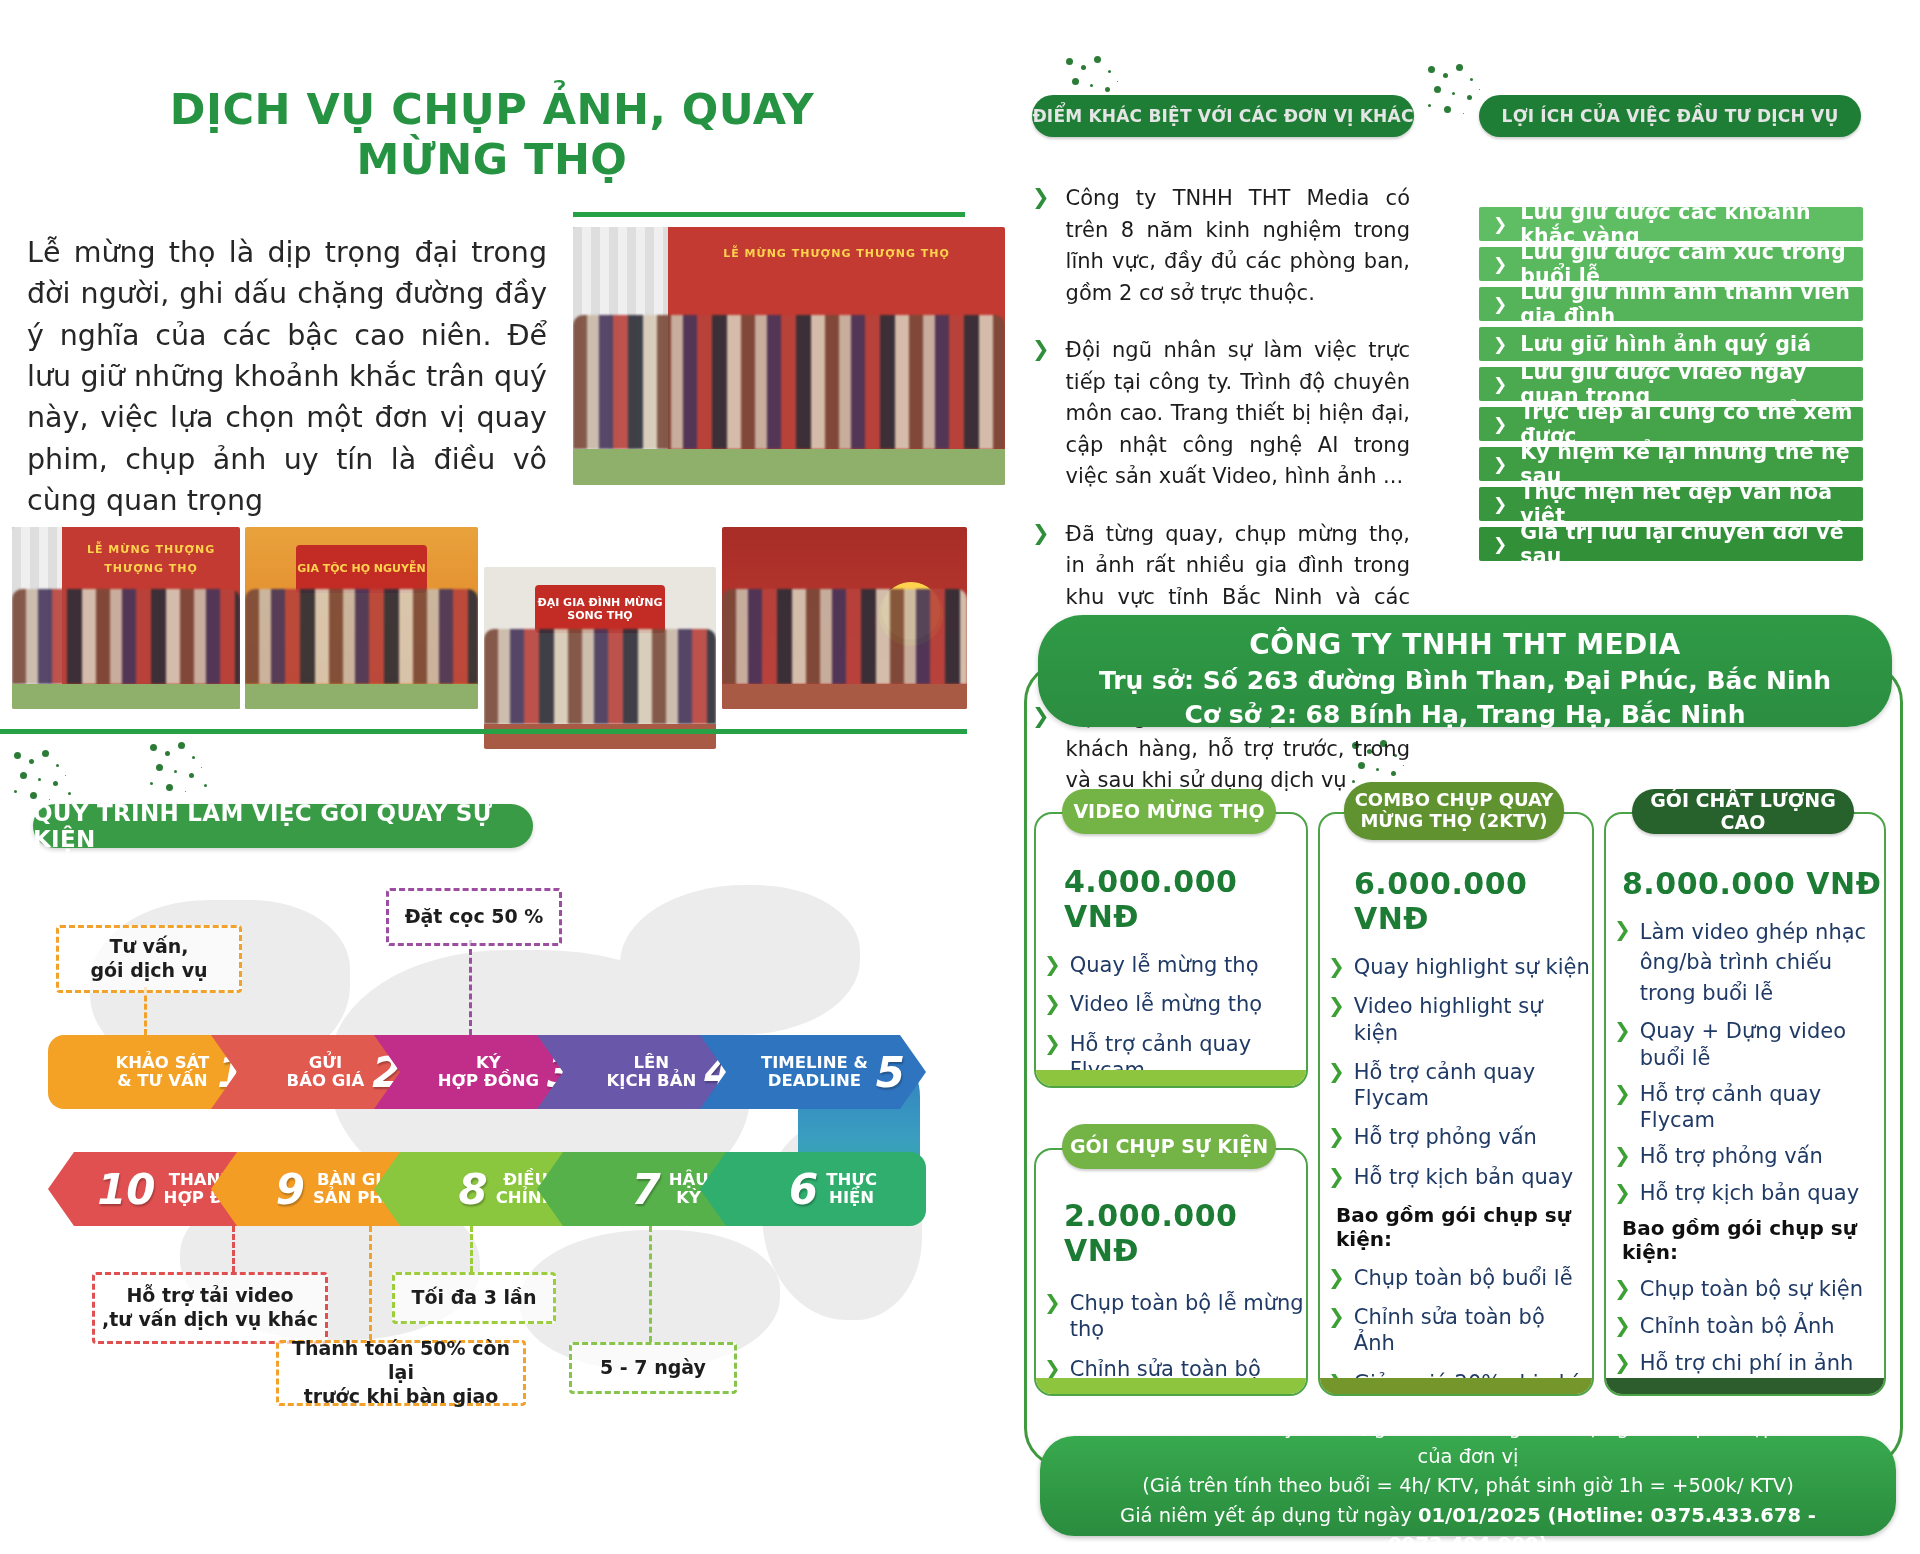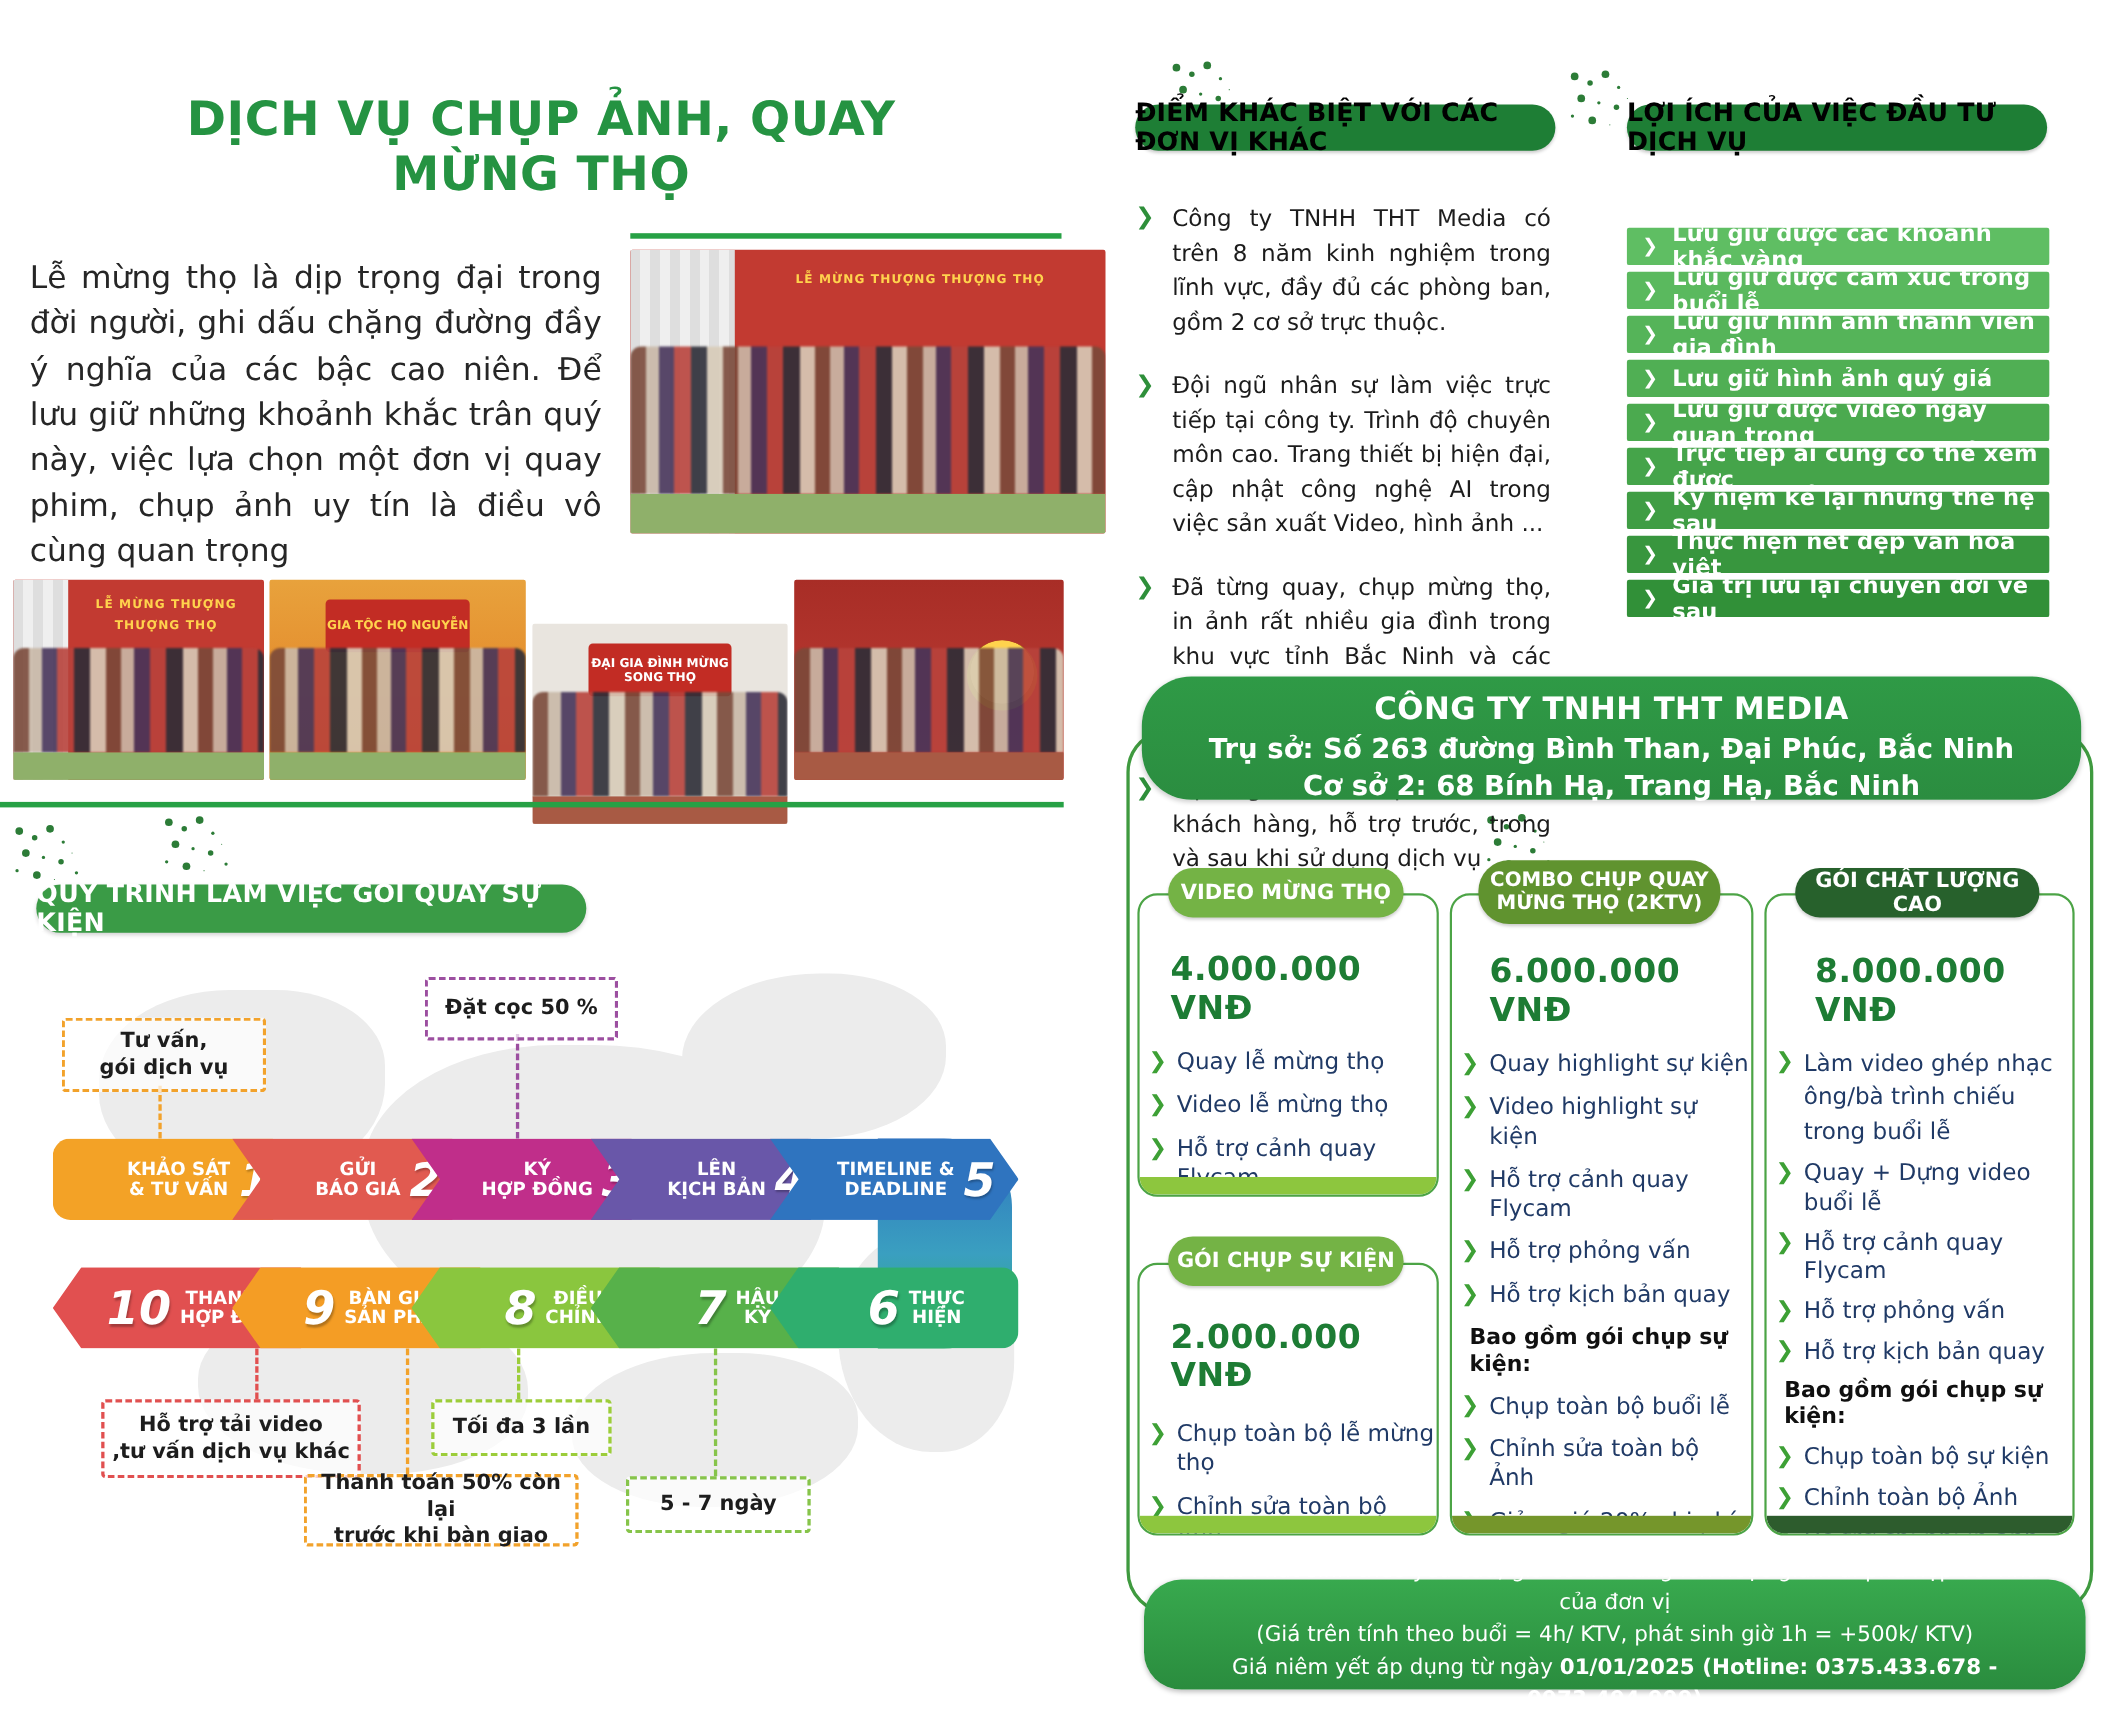--- a/index.html
+++ b/index.html
@@ -61,22 +61,22 @@
         border-radius:0 62px 62px 0;
         background:linear-gradient(180deg,#2f74bf 0%,#3a9fc0 55%,#2fae6e 100%);}
 
   
   .callout{position:absolute;border:3px dashed #999;border-radius:4px;background:rgba(255,255,255,.72);
         display:flex;align-items:center;justify-content:center;text-align:center;
         font-size:19px;font-weight:bold;color:#1d1d1d;white-space:pre-line;line-height:1.25;z-index:3;}
   .vline{position:absolute;width:0;border-left:3px dashed #999;z-index:1;}
 
   
-  .pill-badge{position:absolute;height:42px;border-radius:21px;background:#1e7e35;color:#000000;
-        display:flex;align-items:center;justify-content:center;font-weight:bold;font-size:23px;
+  .pill-badge{position:absolute;height:42px;border-radius:21px;background:#1e7e35;color:#e5e5e5;
+        display:flex;align-items:center;justify-content:center;font-weight:bold;font-size:17px;
         letter-spacing:.2px;box-shadow:0 2px 3px rgba(0,0,0,.2);}
   .diff-list{position:absolute;left:1032px;top:183px;width:378px;}
   .diff-item{display:flex;gap:16px;margin-bottom:26px;}
   .diff-item .chev{color:#2e8f3a;font-size:21px;font-weight:bold;line-height:1.4;}
   .diff-item p{margin:0;font-size:21px;line-height:1.5;text-align:justify;color:#1c1c1c;}
   .benefit{position:absolute;left:1479px;width:384px;height:34px;display:flex;align-items:center;
         padding-left:14px;box-sizing:border-box;border-radius:2px;}
   .benefit .chev{color:#fff;font-size:17px;font-weight:bold;margin-right:13px;}
   .benefit span.txt{color:#fff;font-size:20.5px;font-weight:bold;letter-spacing:.2px;}
 
@@ -384,21 +384,21 @@
           <span class="chev">❯</span>
           <span class="txt">Giảm giá 20% chi phí in ảnh</span>
         </div>
 
     </div>
     <div class="card-bar" style="background:#75962b;"></div>
   </div>
 
   <div class="card-badge" style="left:1632px;top:789px;width:222px;height:45px;background:#27612c;font-size:19px;">GÓI CHẤT LƯỢNG CAO</div>
   <div class="card" style="left:1604px;top:812px;width:278px;height:580px;">
-    <div class="price" style="margin:52px 0 16px 44px;">8.000.000 VNĐ</div>
+    <div class="price" style="margin:52px 0 16px 16px;">8.000.000 VNĐ</div>
     <div style="margin-left:22px;margin-right:10px;">
       <div class="pitem" style="margin-bottom:10px;">
           <span class="chev">❯</span>
           <span class="txt" style="line-height:1.45;">Làm video ghép nhạc ông/bà trình chiếu trong buổi lễ</span>
         </div>
       <div class="pitem" style="margin-bottom:10px;">
           <span class="chev">❯</span>
           <span class="txt">Quay + Dựng video buổi lễ</span>
         </div>
       <div class="pitem" style="margin-bottom:10px;">

